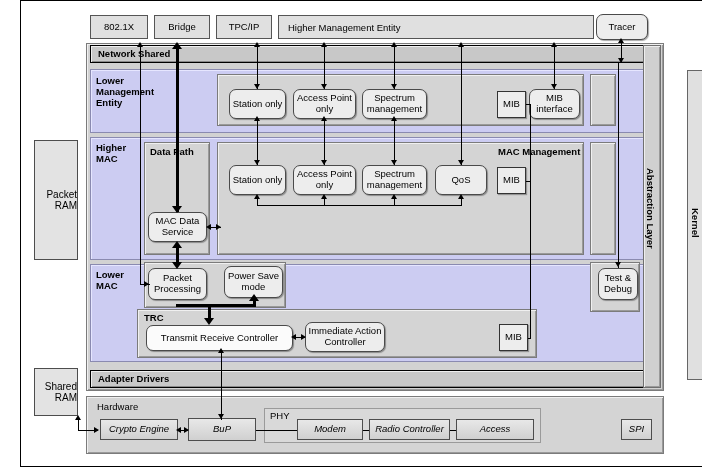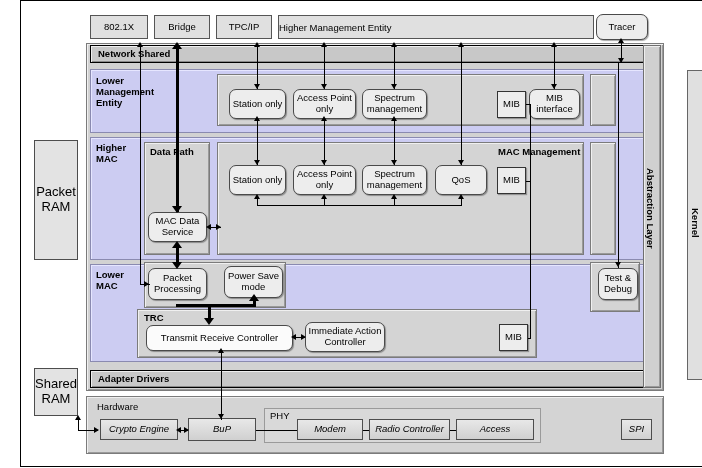--- a/index.html
+++ b/index.html
@@ -55,32 +55,33 @@
   }
   
   .hw-box{
     background:linear-gradient(180deg,#e8e8e8 0%,#d0d0d0 100%);
     border:1.6px solid #4d4d4d;
     font-size:9.5px;color:#000;font-style:italic;
   }
   .ram-box{
     background:#e3e3e3;
     border:1.6px solid #4d4d4d;
-    font-size:13px;color:#000;
+    font-size:10px;color:#000;text-align:right;
   }
   .tab-box{
     background:#e0e0e0;
     border:1.4px solid #555;
     font-size:9.5px;color:#000;
   }
   .wide-box{
     background:#e0e0e0;
     border:1.4px solid #555;
     font-size:9.5px;color:#000;
     display:flex;align-items:center;
+    padding-left:9px;
   }
   .side-col{
     background:#d0d0d0;
     border:1px solid #6f6f6f;
     box-shadow:inset 1px 1px 0 #eee, inset -1px -1px 0 #9a9a9a;
   }
   .kernel-col{
     background:#e0e0e0;
     border:1.4px solid #666;
   }

